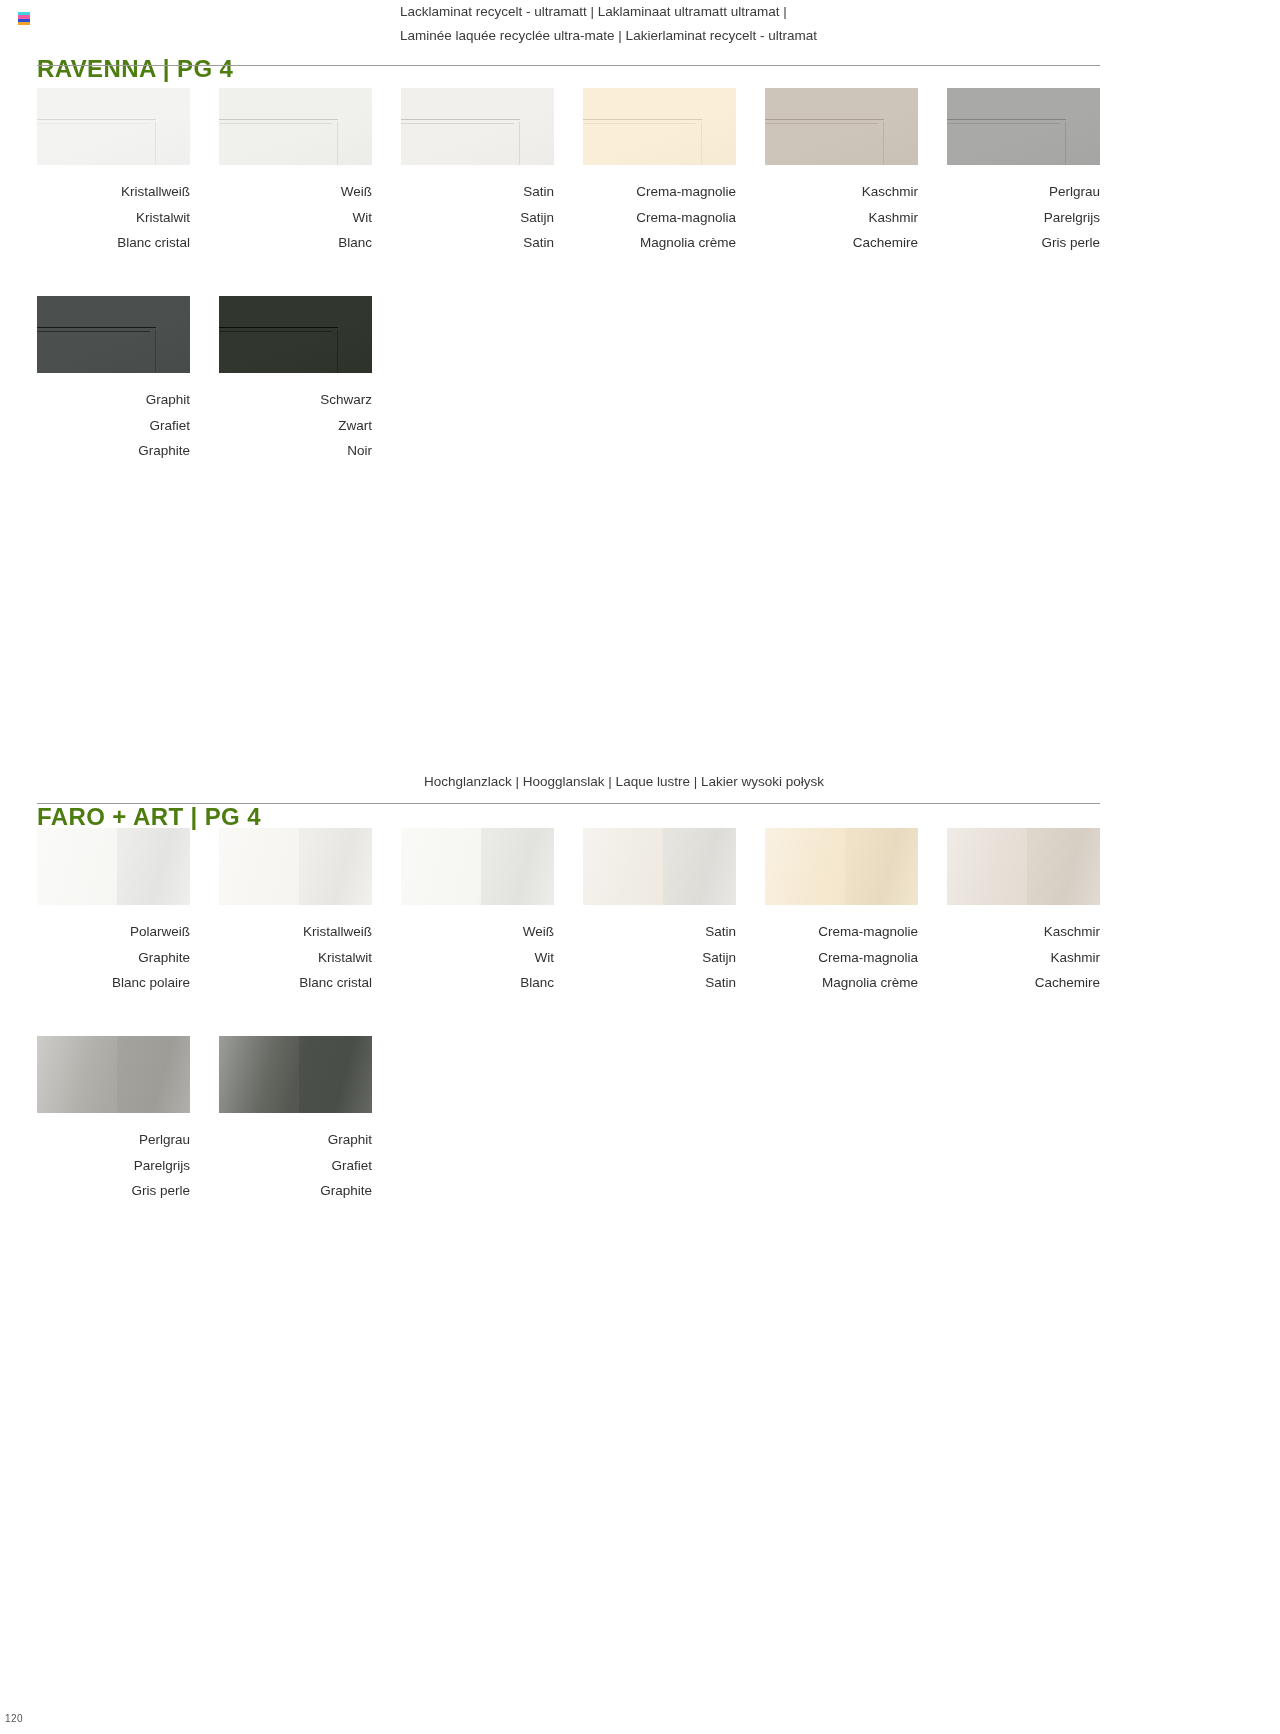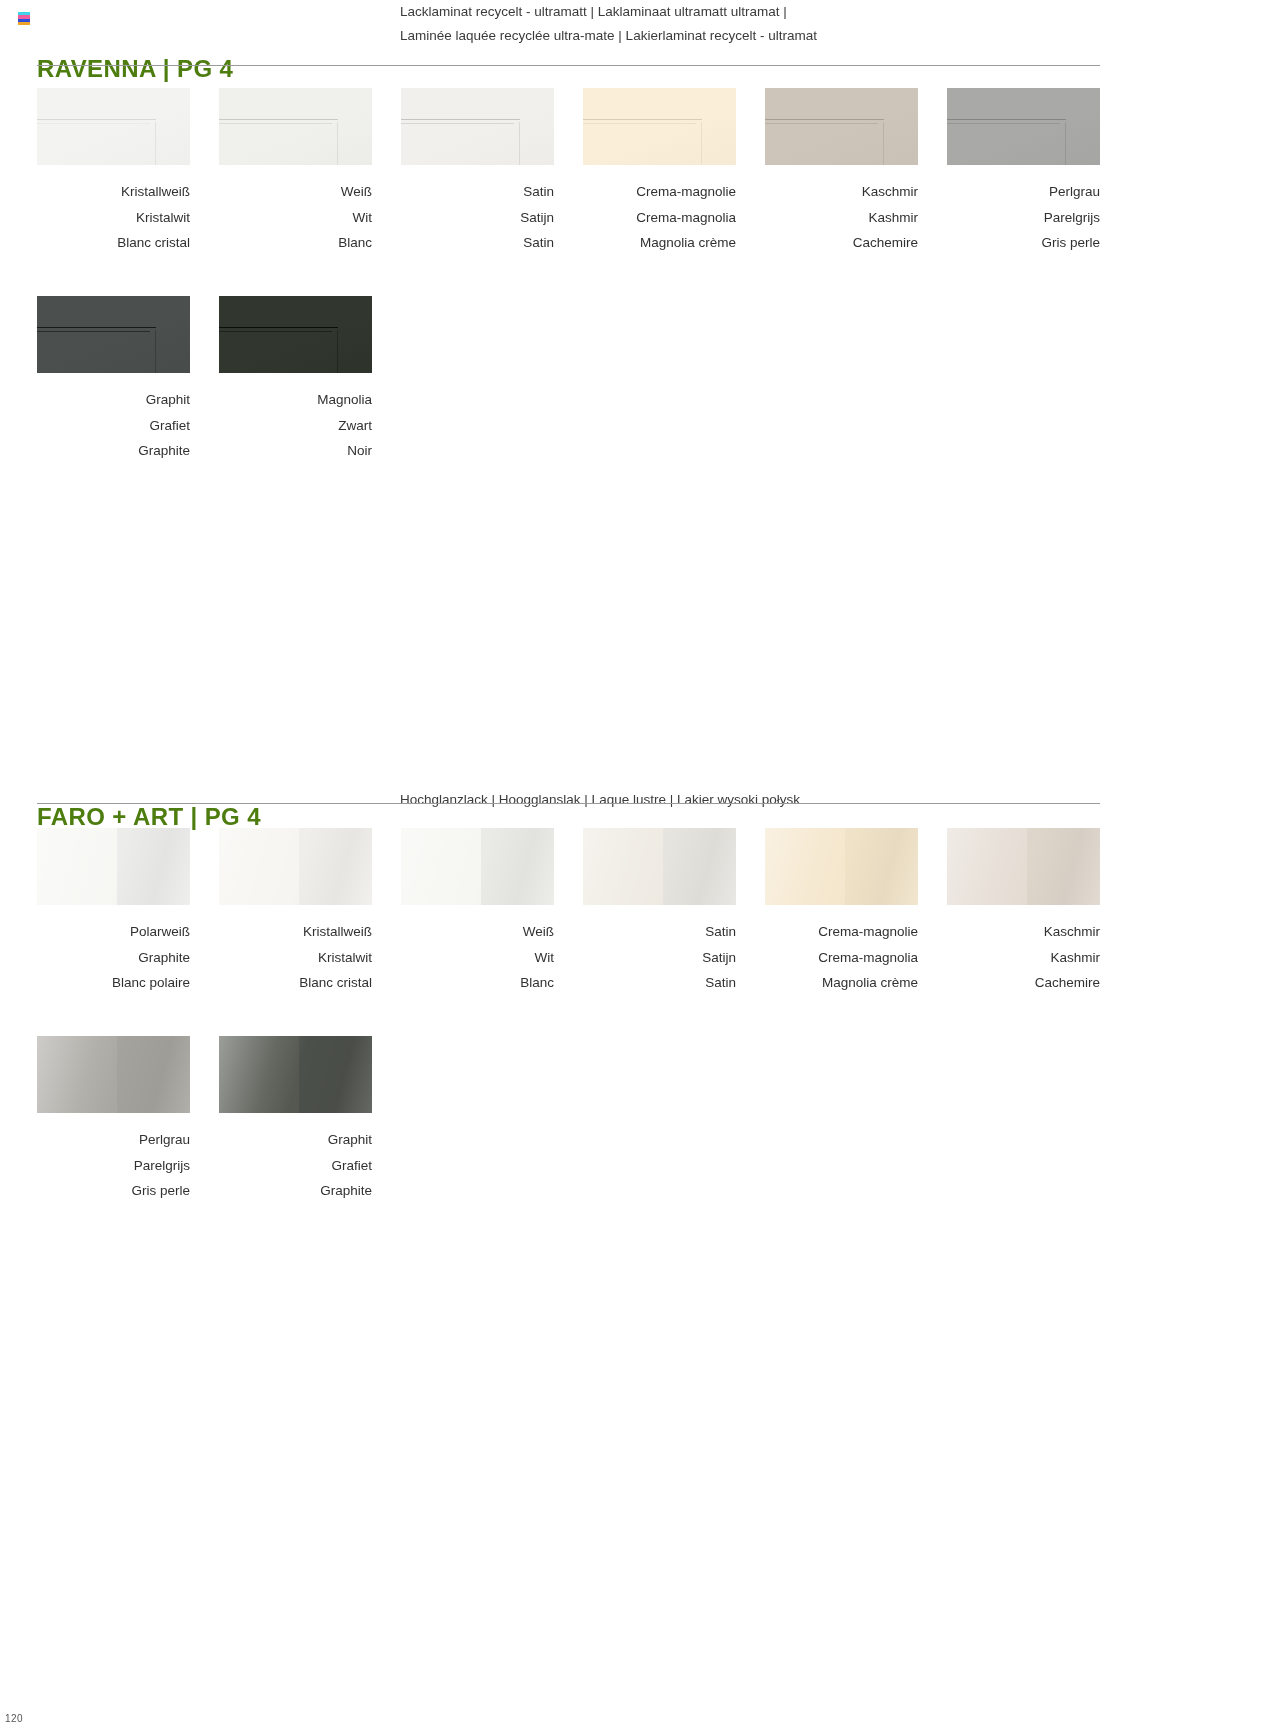--- a/index.html
+++ b/index.html
@@ -284,32 +284,32 @@
                 <span>Graphite</span>
               </div>
             </div>
             <div class="cell" style="left: 219px;">
               <div class="swatch sw-matte">
                 <div class="face" style="background: linear-gradient(160deg, rgb(49, 54, 46) 0%, rgb(49, 54, 46) 55%, rgb(45, 50, 42) 100%);"></div>
                 <div class="groove gv07"></div>
                 <div class="mitre" style="background: rgb(34, 38, 31);"></div>
               </div>
               <div class="labels">
-                <span>Magnolia</span>
+                <span>Schwarz</span>
                 <span>Zwart</span>
                 <span>Noir</span>
               </div>
             </div>
           </div>
         </div>
       </div>
       <div class="section" style="top: 748px;">
         <div class="section-head">
           <div class="section-title">FARO + ART | PG 4</div>
-          <div class="section-desc" style="top: 40px;">
+          <div class="section-desc" style="top: 22px; margin-left: 24px;">
             <span class="ln">Hochglanzlack | Hoogglanslak | Laque lustre | Lakier wysoki połysk</span>
           </div>
         </div>
         <div class="rule" style="top: 55px;"></div>
         <div class="grid" style="top: 80px;">
           <div class="row">
             <div class="cell" style="left: 37px;">
               <div class="swatch sw-gloss">
                 <div class="face" style="background: rgb(247, 247, 244);"></div>
                 <div class="band" style="background: rgb(236, 236, 235);"></div>

